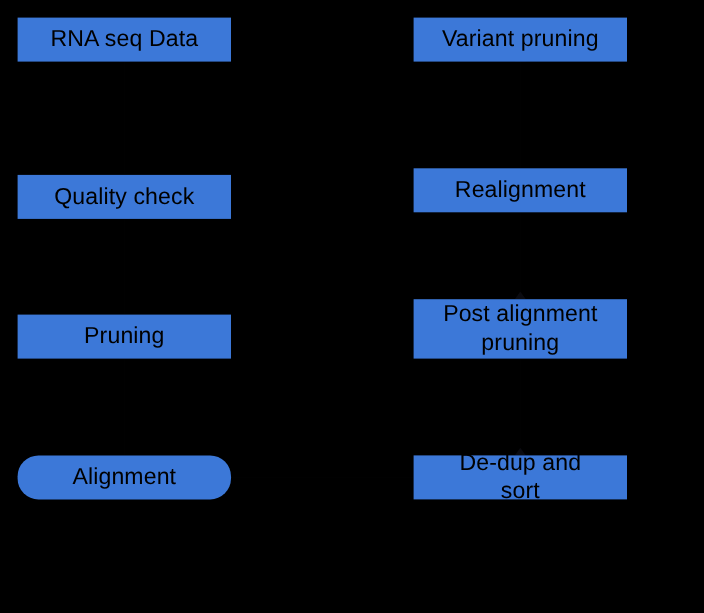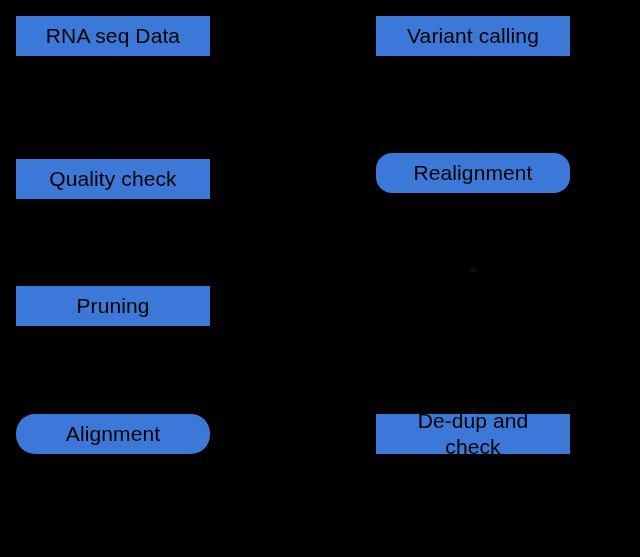--- a/index.html
+++ b/index.html
@@ -35,21 +35,21 @@
     padding: 0 24px;
     white-space: pre-line;
   }
   
   #node-rna-seq-data   { left: 16px;  top: 16px;  width: 194px; height: 40px; }
   #node-quality-check  { left: 16px;  top: 159px; width: 194px; height: 40px; text-align: right; }
   #node-pruning        { left: 16px;  top: 286px; width: 194px; height: 40px; }
   #node-alignment      { left: 16px;  top: 414px; width: 194px; height: 40px; border-radius: 19px; }
   
   #node-variant-calling        { left: 376px; top: 16px;  width: 194px; height: 40px; }
-  #node-realignment            { left: 376px; top: 153px; width: 194px; height: 40px; border-radius: 16px; }
+  #node-realignment            { left: 376px; top: 153px; width: 194px; height: 40px; }
   #node-post-alignment-pruning { left: 376px; top: 272px; width: 194px; height: 54px; }
   #node-de-dup-and-sort        { left: 376px; top: 414px; width: 194px; height: 40px; }
 
   
   .edge-line {
     position: absolute;
     background: #010101;
   }
   .edge-head {
     position: absolute;
@@ -94,20 +94,22 @@
   <div class="edge-head up" style="left:468px; top:407px;"></div>
 
   <div class="node" id="node-rna-seq-data">RNA seq Data</div>
 
   <div class="node" id="node-quality-check">Quality check</div>
 
   <div class="node" id="node-pruning">Pruning</div>
 
   <div class="node" id="node-alignment">Alignment</div>
 
-  <div class="node" id="node-variant-calling">Variant calling</div>
+  <div class="node" id="node-variant-calling">Variant pruning</div>
 
   <div class="node" id="node-realignment">Realignment</div>
 
+  <div class="node" id="node-post-alignment-pruning">Post alignment
+pruning</div>
 
-  <div class="node" id="node-de-dup-and-sort">De-dup and check</div>
+  <div class="node" id="node-de-dup-and-sort">De-dup and sort</div>
 
 </div>
 
 </body></html>

